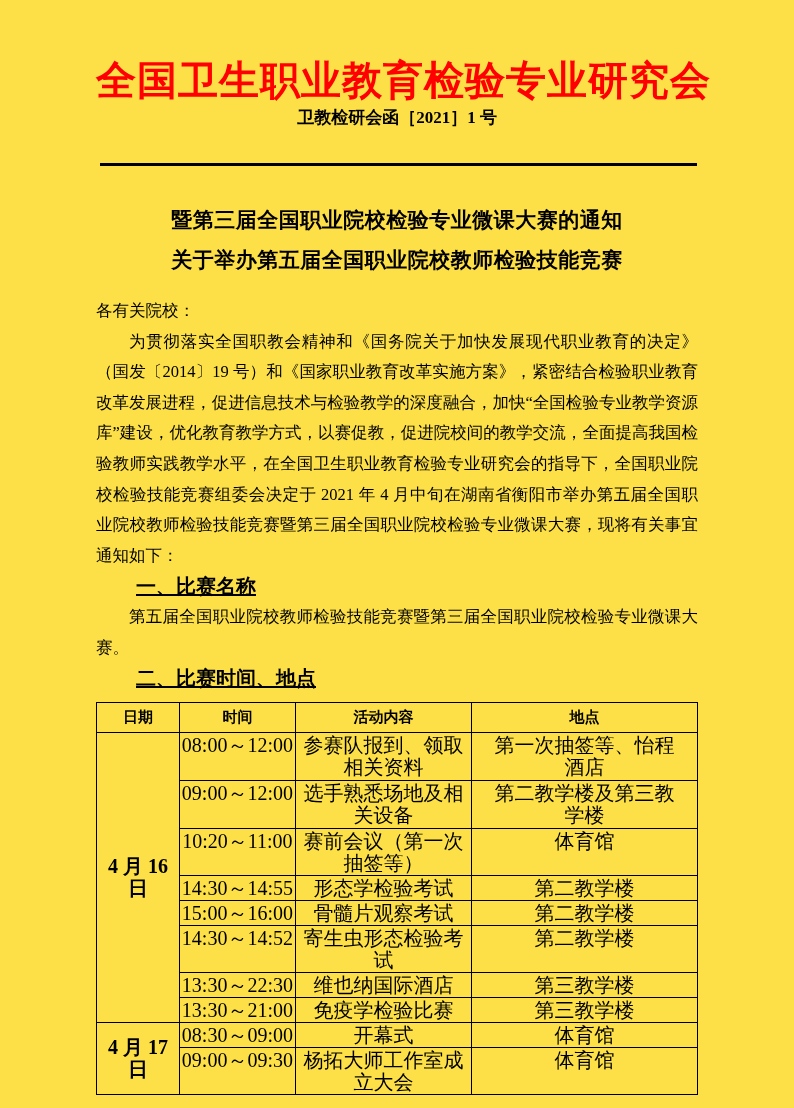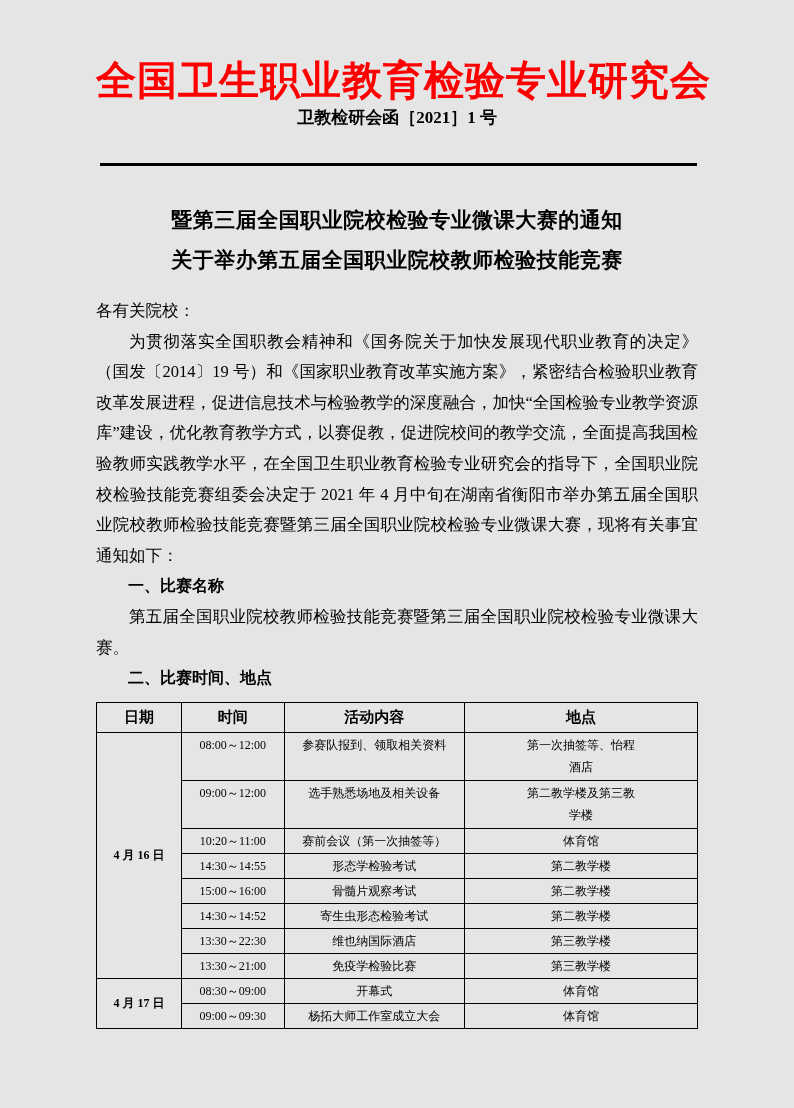--- a/index.html
+++ b/index.html
@@ -1,20 +1,20 @@
 <!DOCTYPE html>
 <html><head>
 <meta charset="utf-8">
 <style>
   html, body { margin: 0; padding: 0; background: #ffffff; }
   .page {
     position: relative;
     width: 794px;
     height: 1108px;
-    background: #e5e5e5;
+    background: #fde047;
     overflow: hidden;
     font-family: "Liberation Serif", "DejaVu Serif", serif;
     color: #000000;
   }
   .content {
     margin: 0 96px;
     width: 602px;
   }
   .org-title {
     margin-top: 56px;
@@ -53,33 +53,34 @@
     font-size: 16.5px;
     line-height: 30.6px;
     text-align: justify;
   }
   .body-text p { margin: 0; }
   .indent { text-indent: 2em; }
   .section-heading {
     font-weight: bold;
     text-indent: 2em;
     font-family: "Liberation Sans", "DejaVu Sans", sans-serif;
-    font-size: 16px;
+    font-size: 20px;
+    text-decoration: underline;
   }
   table.schedule {
     margin-top: 8px;
     border-collapse: collapse;
     table-layout: fixed;
     border: 1px solid #0369a1;
   }
   table.schedule th, table.schedule td {
     border: 1px solid #000000;
     text-align: center;
     padding: 1px 2px;
-    font-size: 12px;
+    font-size: 20px;
     line-height: 22px;
     overflow: hidden;
   }
   table.schedule th {
     font-family: "Liberation Sans", "DejaVu Sans", sans-serif;
     font-weight: bold;
     font-size: 15px;
     height: 27px;
   }
   td.date-cell {

